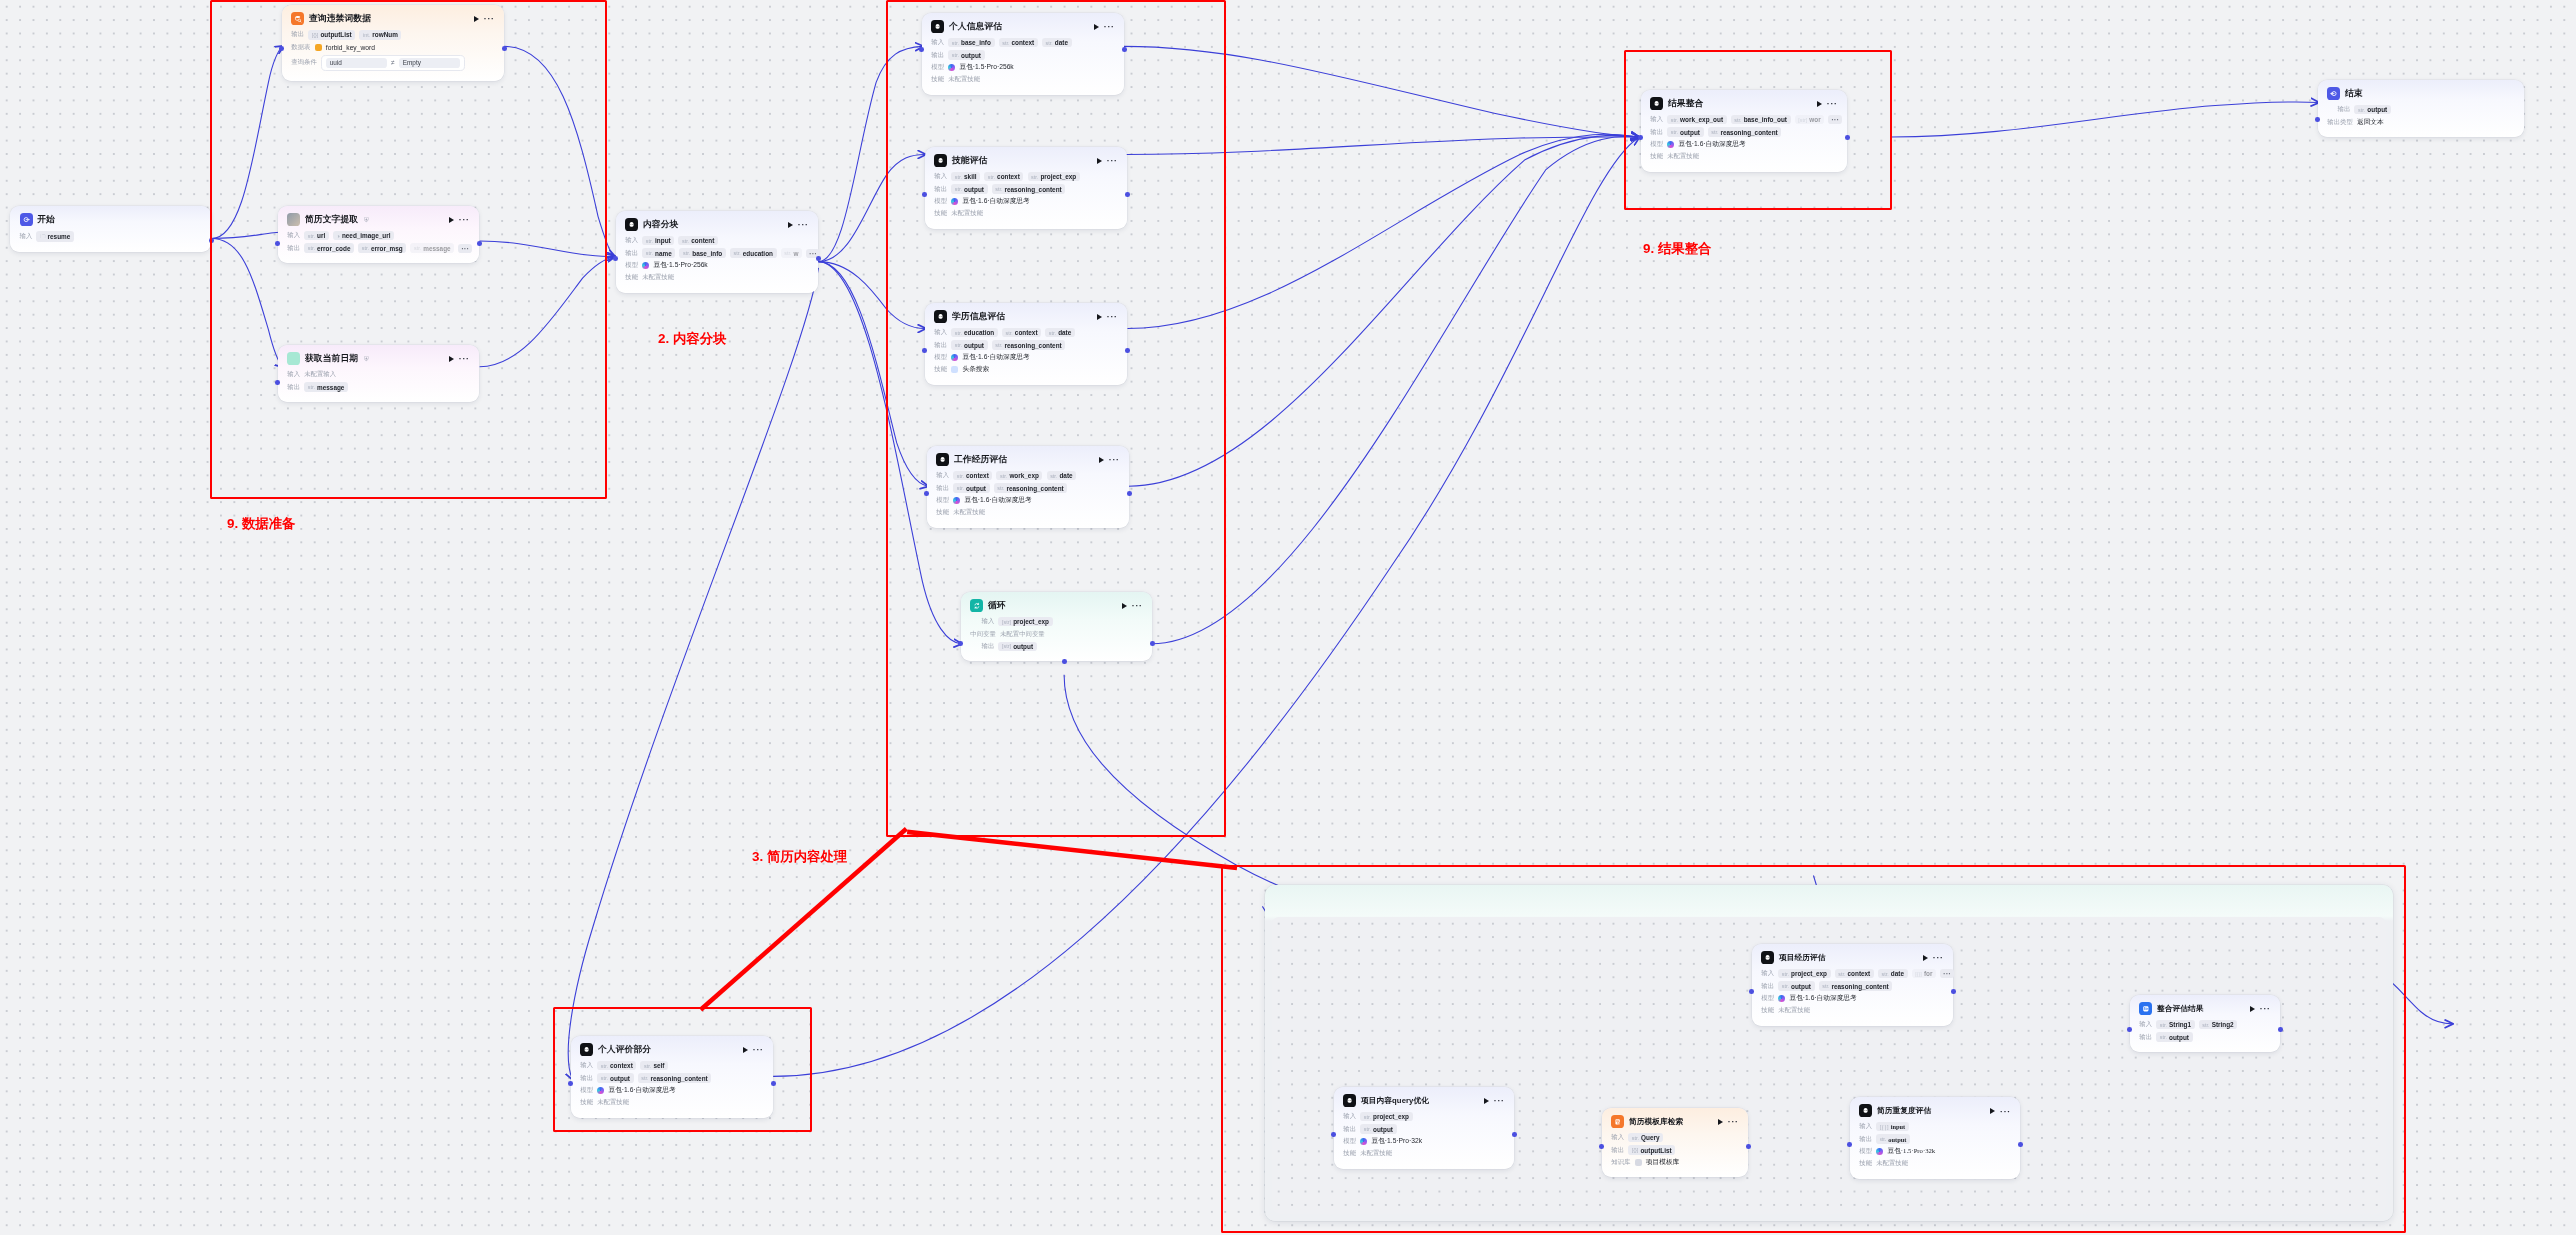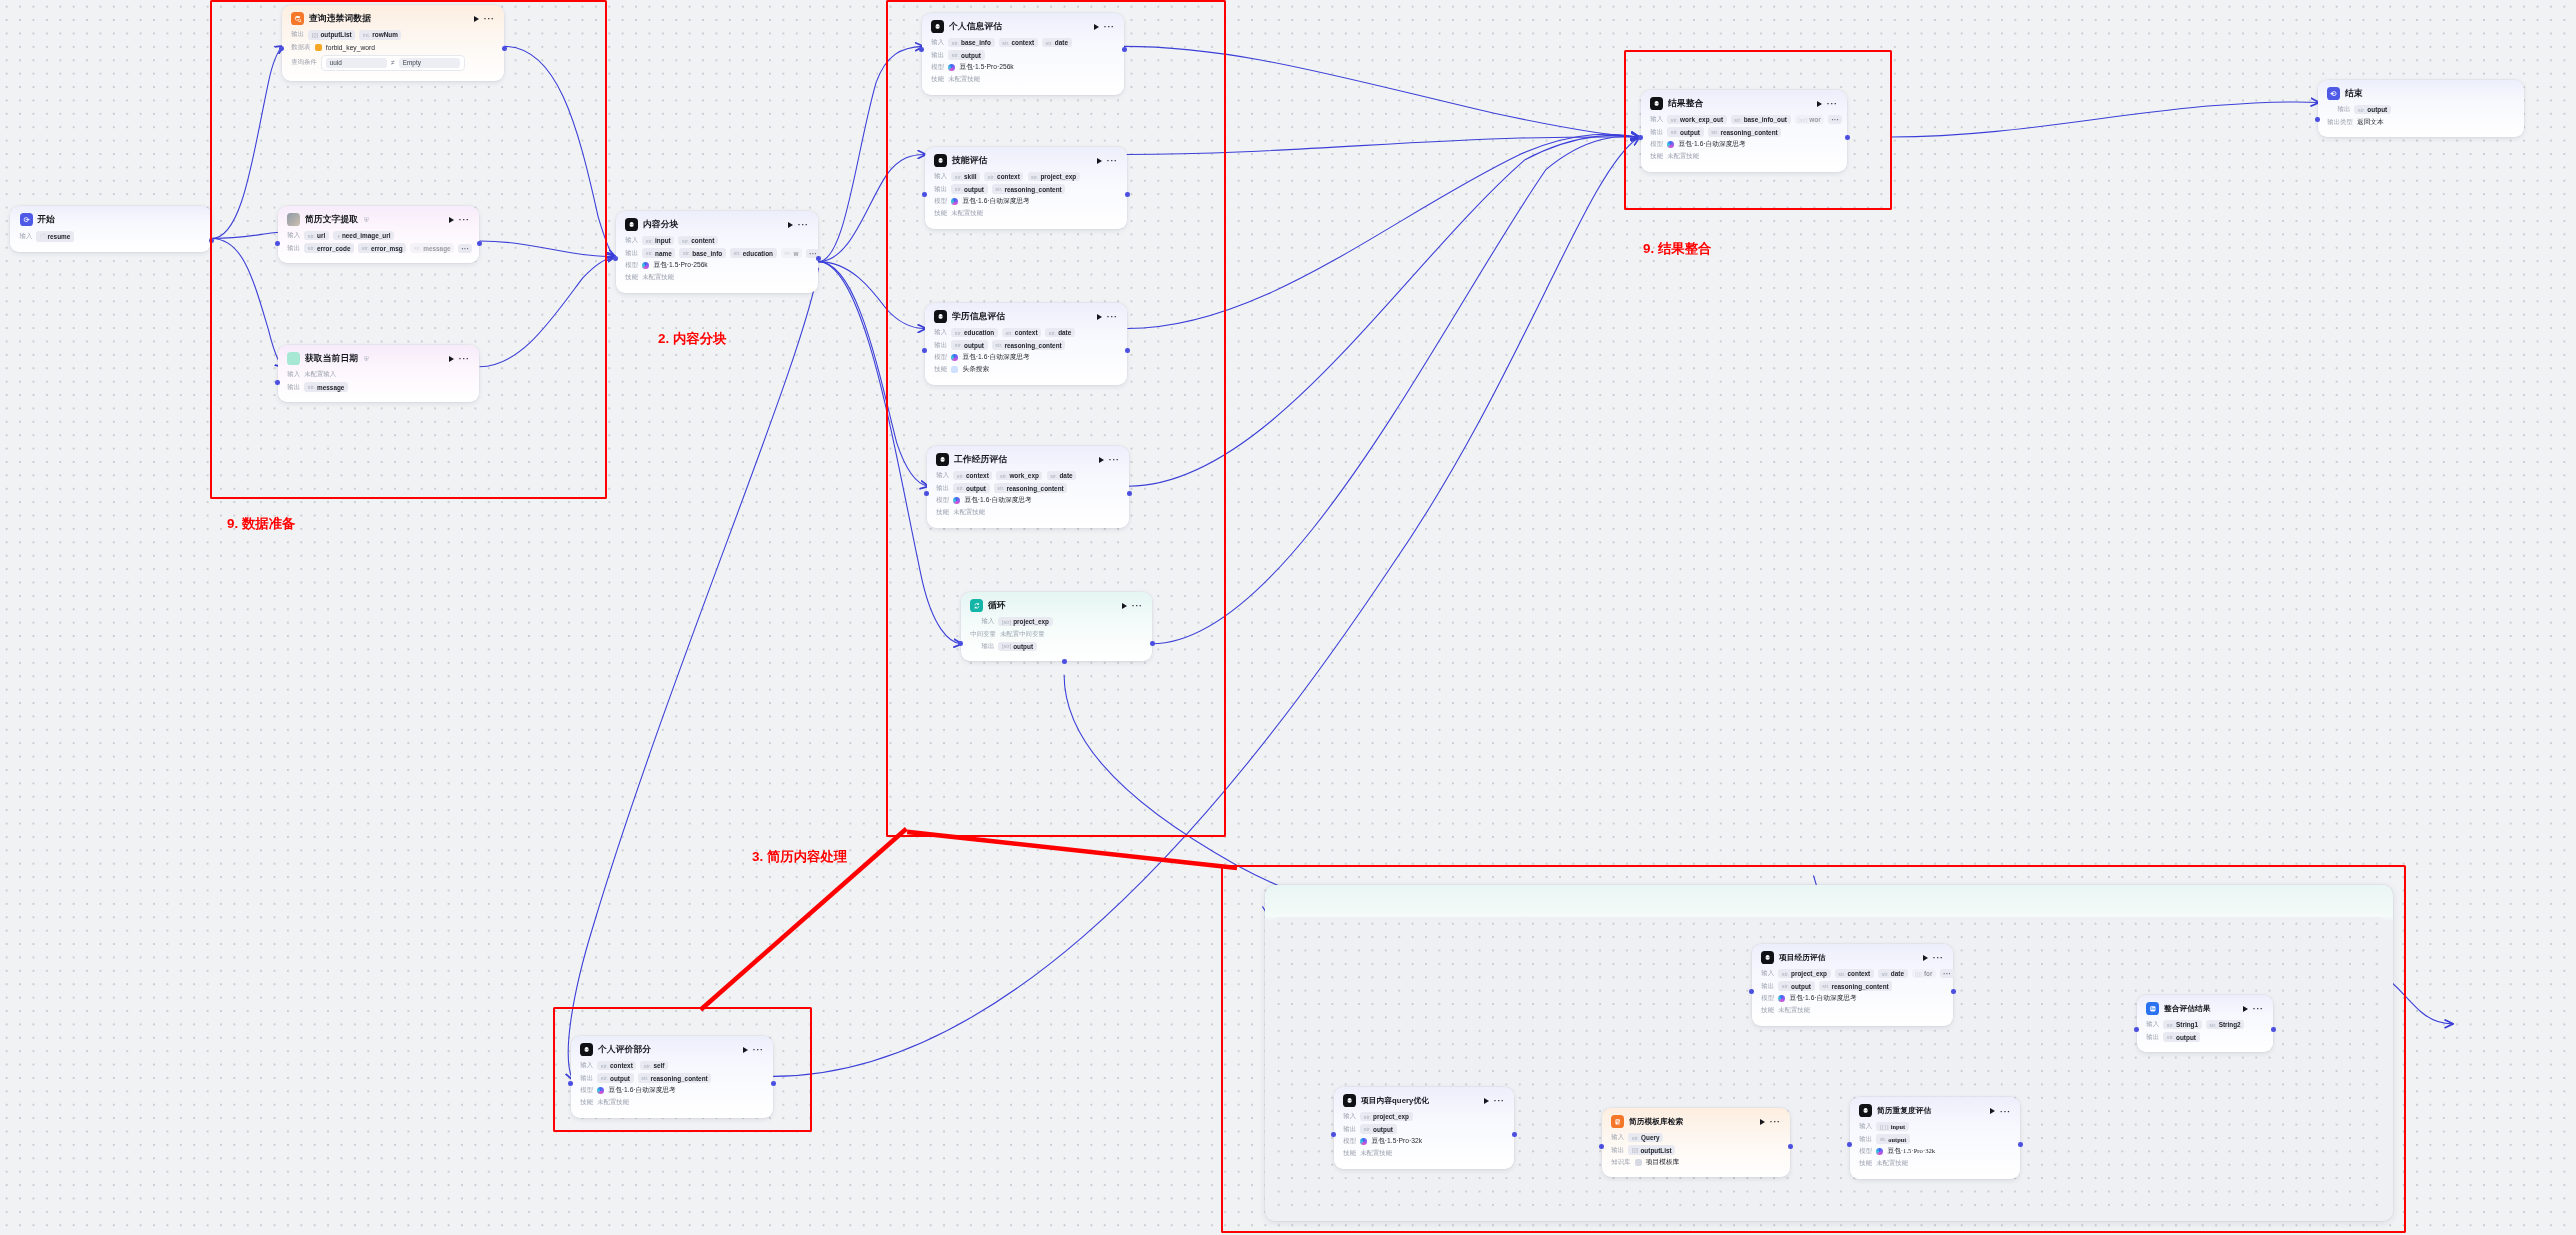--- a/index.html
+++ b/index.html
@@ -783,21 +783,21 @@
       <span class="val">豆包·1.5·Pro·32k</span>
     </div>
     <div class="n-row">
       <span class="n-label">技能</span>
       <span class="plain">未配置技能</span>
     </div>
     <span class="port" style="left:-2.6px;top:45px;"></span>
     <span class="port" style="right:-2.6px;top:45px;"></span>
   </div>
 
-  <div class="node orange" style="left:1602px;top:1108px;width:188px;">
+  <div class="node orange" style="left:1602px;top:1108px;width:146px;">
     <div class="n-head">
       <span class="n-icon ic-kb">
         <svg width="7.7" height="7.7" viewBox="0 0 16 16">
             <rect x="3" y="2.4" width="9" height="11.2" rx="1.6" fill="#fff"></rect>
             <path d="M5.2 5h4M5.2 7.2h4" stroke="#f5772a" stroke-width="1.1" stroke-linecap="round"></path>
             <circle cx="9.4" cy="10.2" r="2.2" fill="none" stroke="#f5772a" stroke-width="1.2"></circle>
           </svg>
       </span>
       <span class="n-title" style="font-size:7.7px;">简历模板库检索</span>
       <span class="n-actions">
@@ -922,21 +922,21 @@
       <span class="val">豆包·1.6·自动深度思考</span>
     </div>
     <div class="n-row">
       <span class="n-label">技能</span>
       <span class="plain">未配置技能</span>
     </div>
     <span class="port" style="left:-2.6px;top:45px;"></span>
     <span class="port" style="right:-2.6px;top:45px;"></span>
   </div>
 
-  <div class="node" style="left:2130px;top:995px;width:136px;margin-left:7px;">
+  <div class="node" style="left:2130px;top:995px;width:150px;">
     <div class="n-head">
       <span class="n-icon ic-str">
         <svg width="7.7" height="7.7" viewBox="0 0 16 16" style="font-size:13px">
             <rect x="2.6" y="2.6" width="10.8" height="10.8" rx="2.4" fill="#fff"></rect>
             <text x="8" y="10.6" text-anchor="middle" font-size="6" font-weight="700" fill="#2a72f0" font-family="sans-serif">Str</text>
           </svg>
       </span>
       <span class="n-title" style="font-size:7.7px;">整合评估结果</span>
       <span class="n-actions">
         <span class="play"></span>

